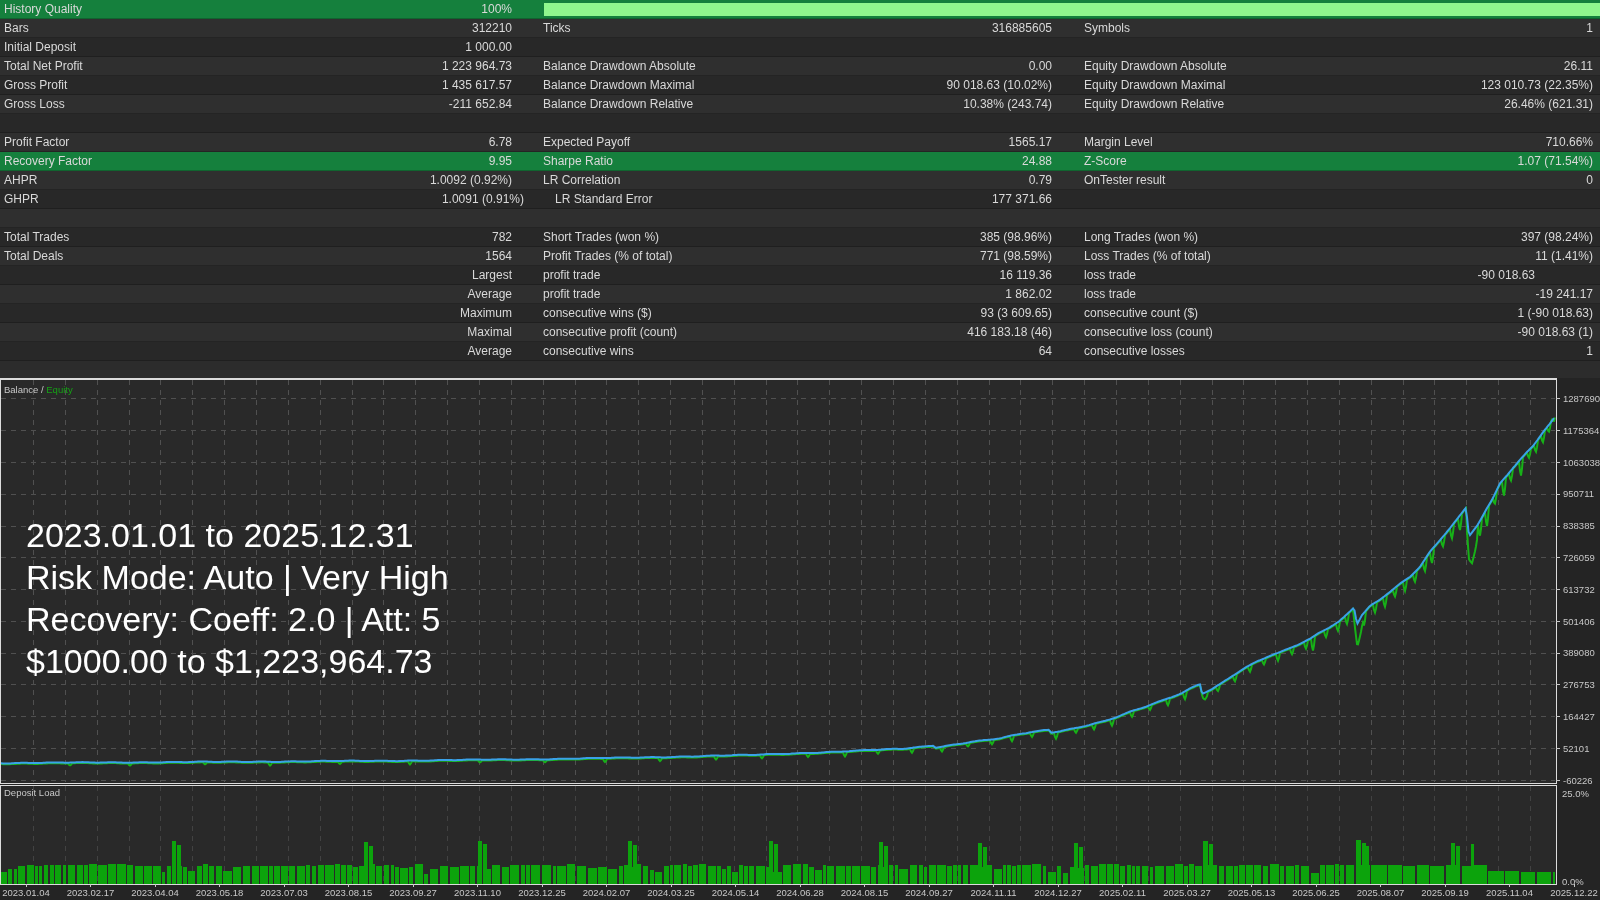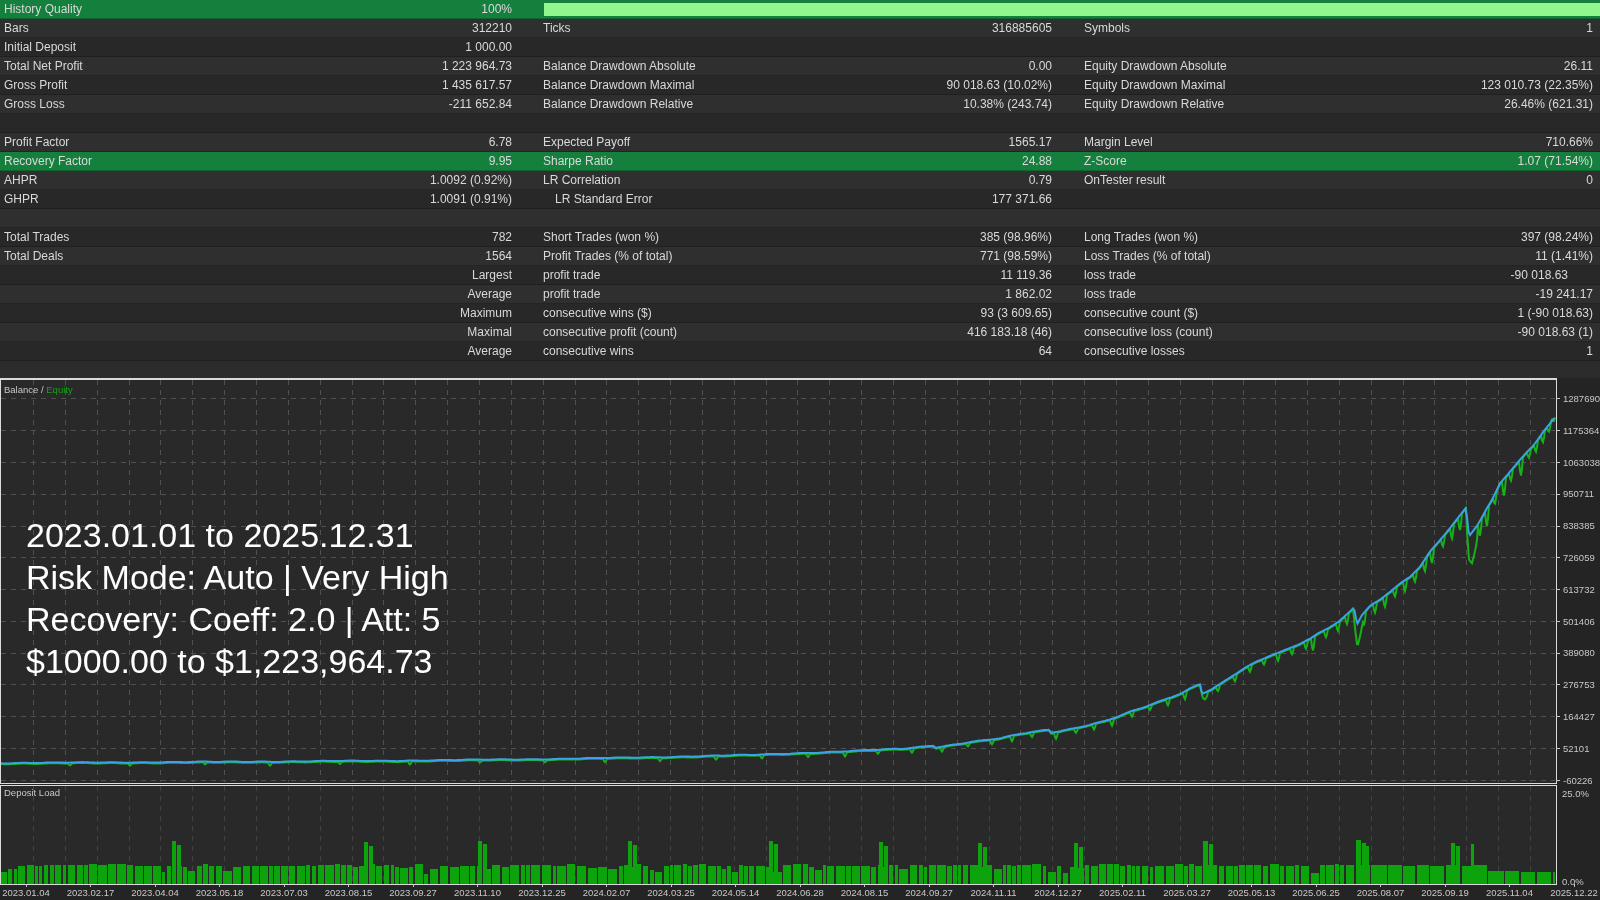--- a/index.html
+++ b/index.html
@@ -72,21 +72,21 @@
 <div class="row" style="top:171px;background:#2f2f2f">
     <span class="t" style="left:4px">AHPR</span>
     <span class="t v" style="left:0;width:512px">1.0092 (0.92%)</span>
     <span class="t" style="left:543px">LR Correlation</span>
     <span class="t v" style="left:520px;width:532px">0.79</span>
     <span class="t" style="left:1084px">OnTester result</span>
     <span class="t v" style="left:1100px;width:493px">0</span>
   </div>
 <div class="row" style="top:190px;background:#282828">
     <span class="t" style="left:4px">GHPR</span>
-    <span class="t v" style="left:0;width:512px">1.0091 (0.91%)</span>
+    <span class="t v" style="left:12px;width:512px">1.0091 (0.91%)</span>
     <span class="t" style="left:555px">LR Standard Error</span>
     <span class="t v" style="left:520px;width:532px">177 371.66</span>
   </div>
 <div class="row" style="top:209px;background:#2f2f2f"></div>
 <div class="row" style="top:228px;background:#282828">
     <span class="t" style="left:4px">Total Trades</span>
     <span class="t v" style="left:0;width:512px">782</span>
     <span class="t" style="left:543px">Short Trades (won %)</span>
     <span class="t v" style="left:520px;width:532px">385 (98.96%)</span>
     <span class="t" style="left:1084px">Long Trades (won %)</span>
@@ -96,23 +96,23 @@
     <span class="t" style="left:4px">Total Deals</span>
     <span class="t v" style="left:0;width:512px">1564</span>
     <span class="t" style="left:543px">Profit Trades (% of total)</span>
     <span class="t v" style="left:520px;width:532px">771 (98.59%)</span>
     <span class="t" style="left:1084px">Loss Trades (% of total)</span>
     <span class="t v" style="left:1100px;width:493px">11 (1.41%)</span>
   </div>
 <div class="row" style="top:266px;background:#282828">
     <span class="t v" style="left:0;width:512px">Largest</span>
     <span class="t" style="left:543px">profit trade</span>
-    <span class="t v" style="left:520px;width:532px">11 119.36</span>
+    <span class="t v" style="left:520px;width:532px">16 119.36</span>
     <span class="t" style="left:1084px">loss trade</span>
-    <span class="t v" style="left:1075px;width:493px">-90 018.63</span>
+    <span class="t v" style="left:1042px;width:493px">-90 018.63</span>
   </div>
 <div class="row" style="top:285px;background:#2f2f2f">
     <span class="t v" style="left:0;width:512px">Average</span>
     <span class="t" style="left:543px">profit trade</span>
     <span class="t v" style="left:520px;width:532px">1 862.02</span>
     <span class="t" style="left:1084px">loss trade</span>
     <span class="t v" style="left:1100px;width:493px">-19 241.17</span>
   </div>
 <div class="row" style="top:304px;background:#282828">
     <span class="t v" style="left:0;width:512px">Maximum</span>

